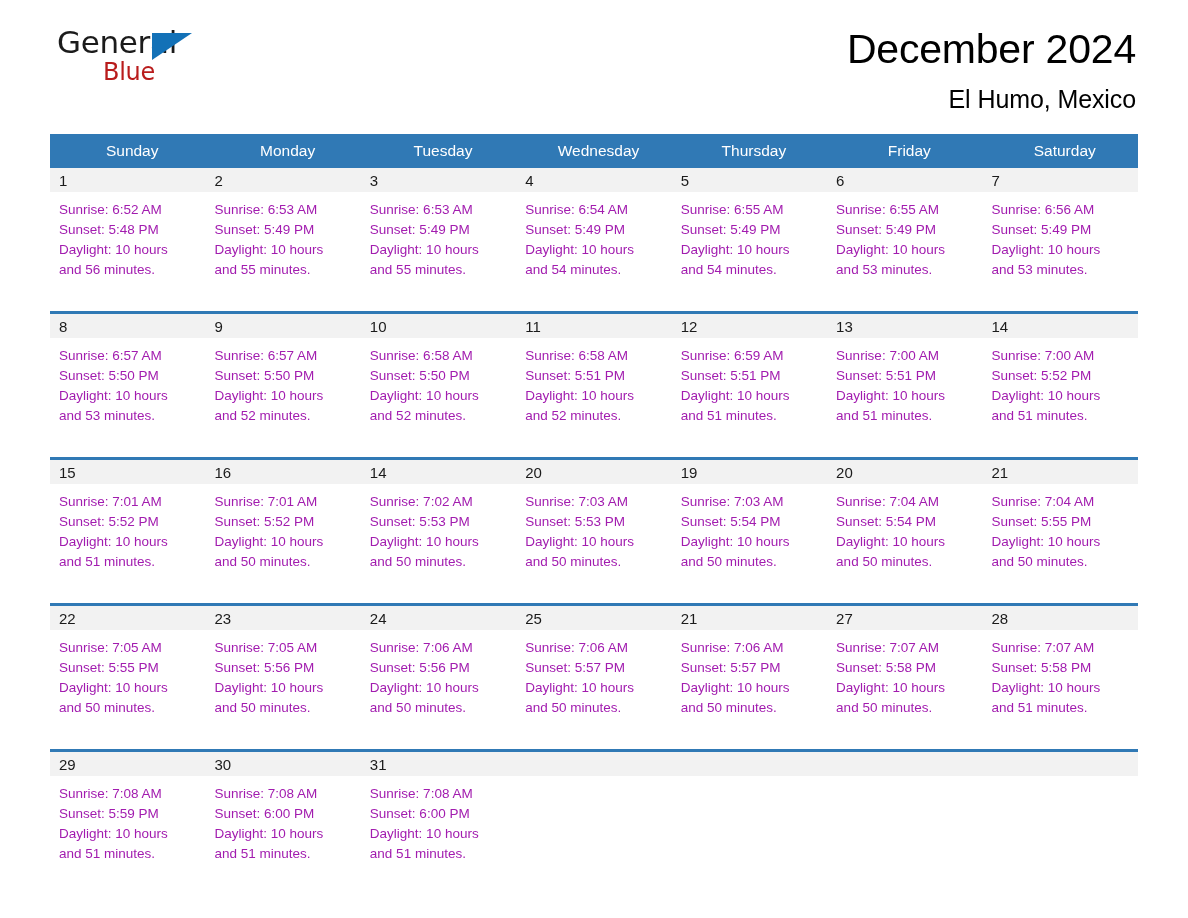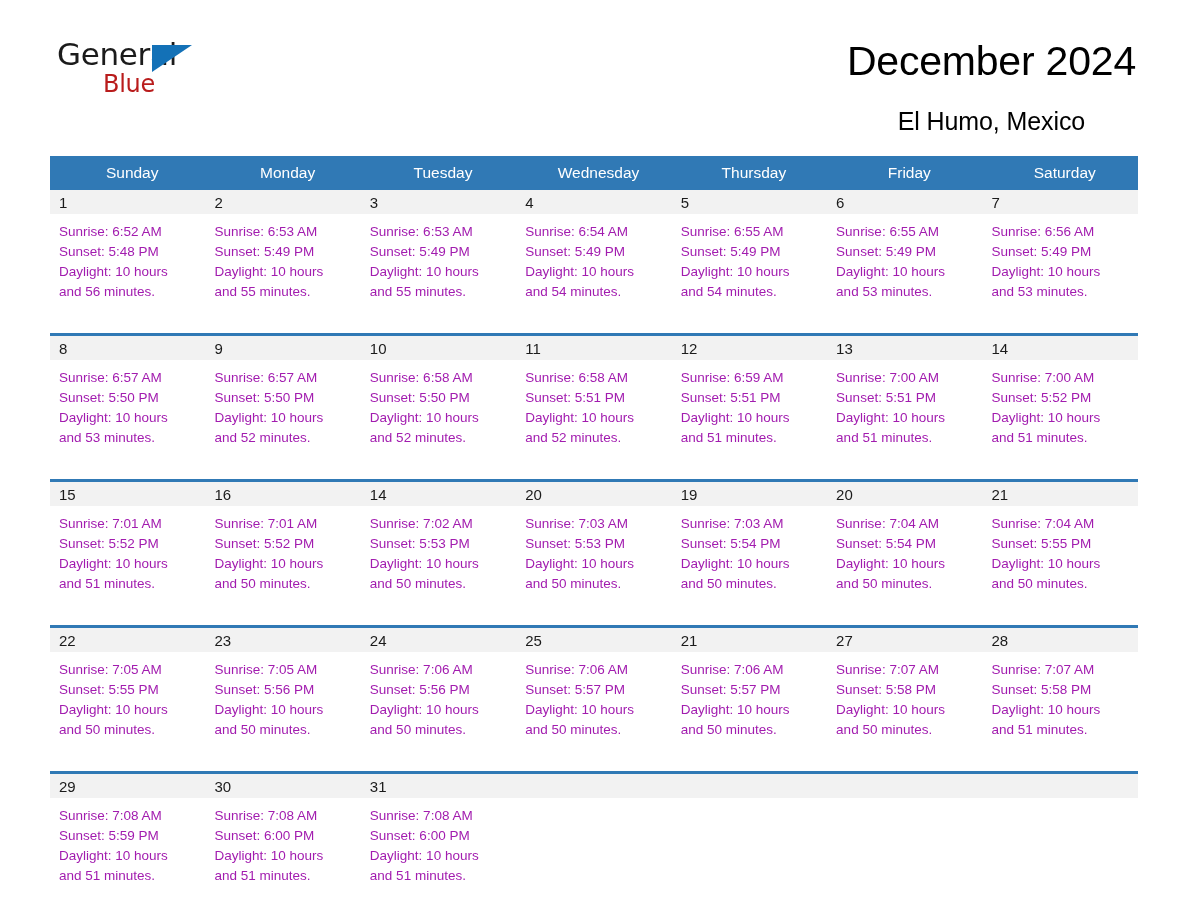--- a/index.html
+++ b/index.html
@@ -16,21 +16,21 @@
     width: 1188px;
     height: 918px;
     background: #ffffff;
   }
 
   
   .header {
     display: flex;
     align-items: flex-start;
     justify-content: space-between;
-    padding: 36px 52px 0 57px;
+    padding: 24px 52px 0 57px;
   }
   .brand {
     position: relative;
     width: 160px;
     height: 70px;
     flex: 0 0 auto;
   }
   .brand-general {
     position: absolute;
     left: 0;
@@ -54,35 +54,35 @@
     position: absolute;
     left: 46px;
     top: 34px;
     font-size: 24px;
     color: #b91c1c;
     letter-spacing: -0.3px;
     font-family: "DejaVu Sans", sans-serif;
     font-weight: 400;
   }
   .title-block {
-    text-align: center;
+    text-align: right;
     padding-top: 2px;
   }
   .month-title {
     font-size: 41px;
     font-weight: 400;
     color: #000000;
     line-height: 1.15;
     letter-spacing: -0.2px;
   }
   .location-title {
     font-size: 25px;
     font-weight: 400;
     color: #000000;
-    margin-top: 22px;
+    margin-top: 12px;
     letter-spacing: -0.1px;
   }
 
   
   .calendar {
     margin: 20px 50px 0 50px;
     width: 1088px;
     border-collapse: collapse;
     table-layout: fixed;
   }

